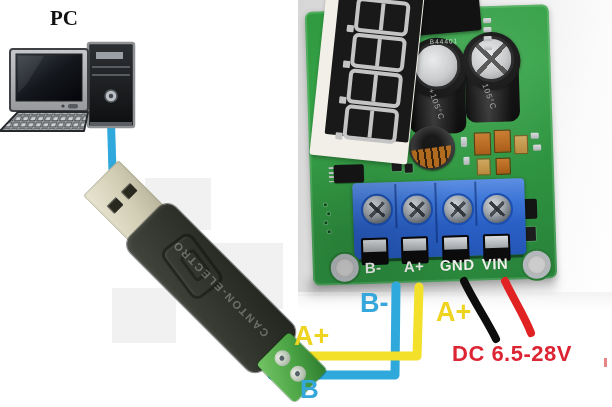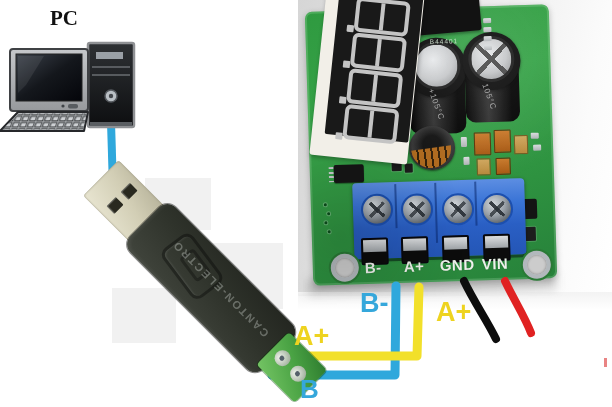--- a/index.html
+++ b/index.html
@@ -283,15 +283,16 @@
     <div id="green-term">
       <div class="gt-screw" style="top:6px;"></div>
       <div class="gt-screw" style="top:28px;"></div>
     </div>
   </div>
 
   <div class="abs wlabel" id="lbl-bminus">B-</div>
   <div class="abs wlabel" id="lbl-aplus-top">A+</div>
   <div class="abs wlabel" id="lbl-aplus-bot">A+</div>
   <div class="abs wlabel" id="lbl-b-bot">B</div>
+  <div class="abs wlabel" id="lbl-dc">DC 6.5-28V</div>
   <div class="abs" id="red-tick"></div>
 
 </div>
 
 </body></html>

